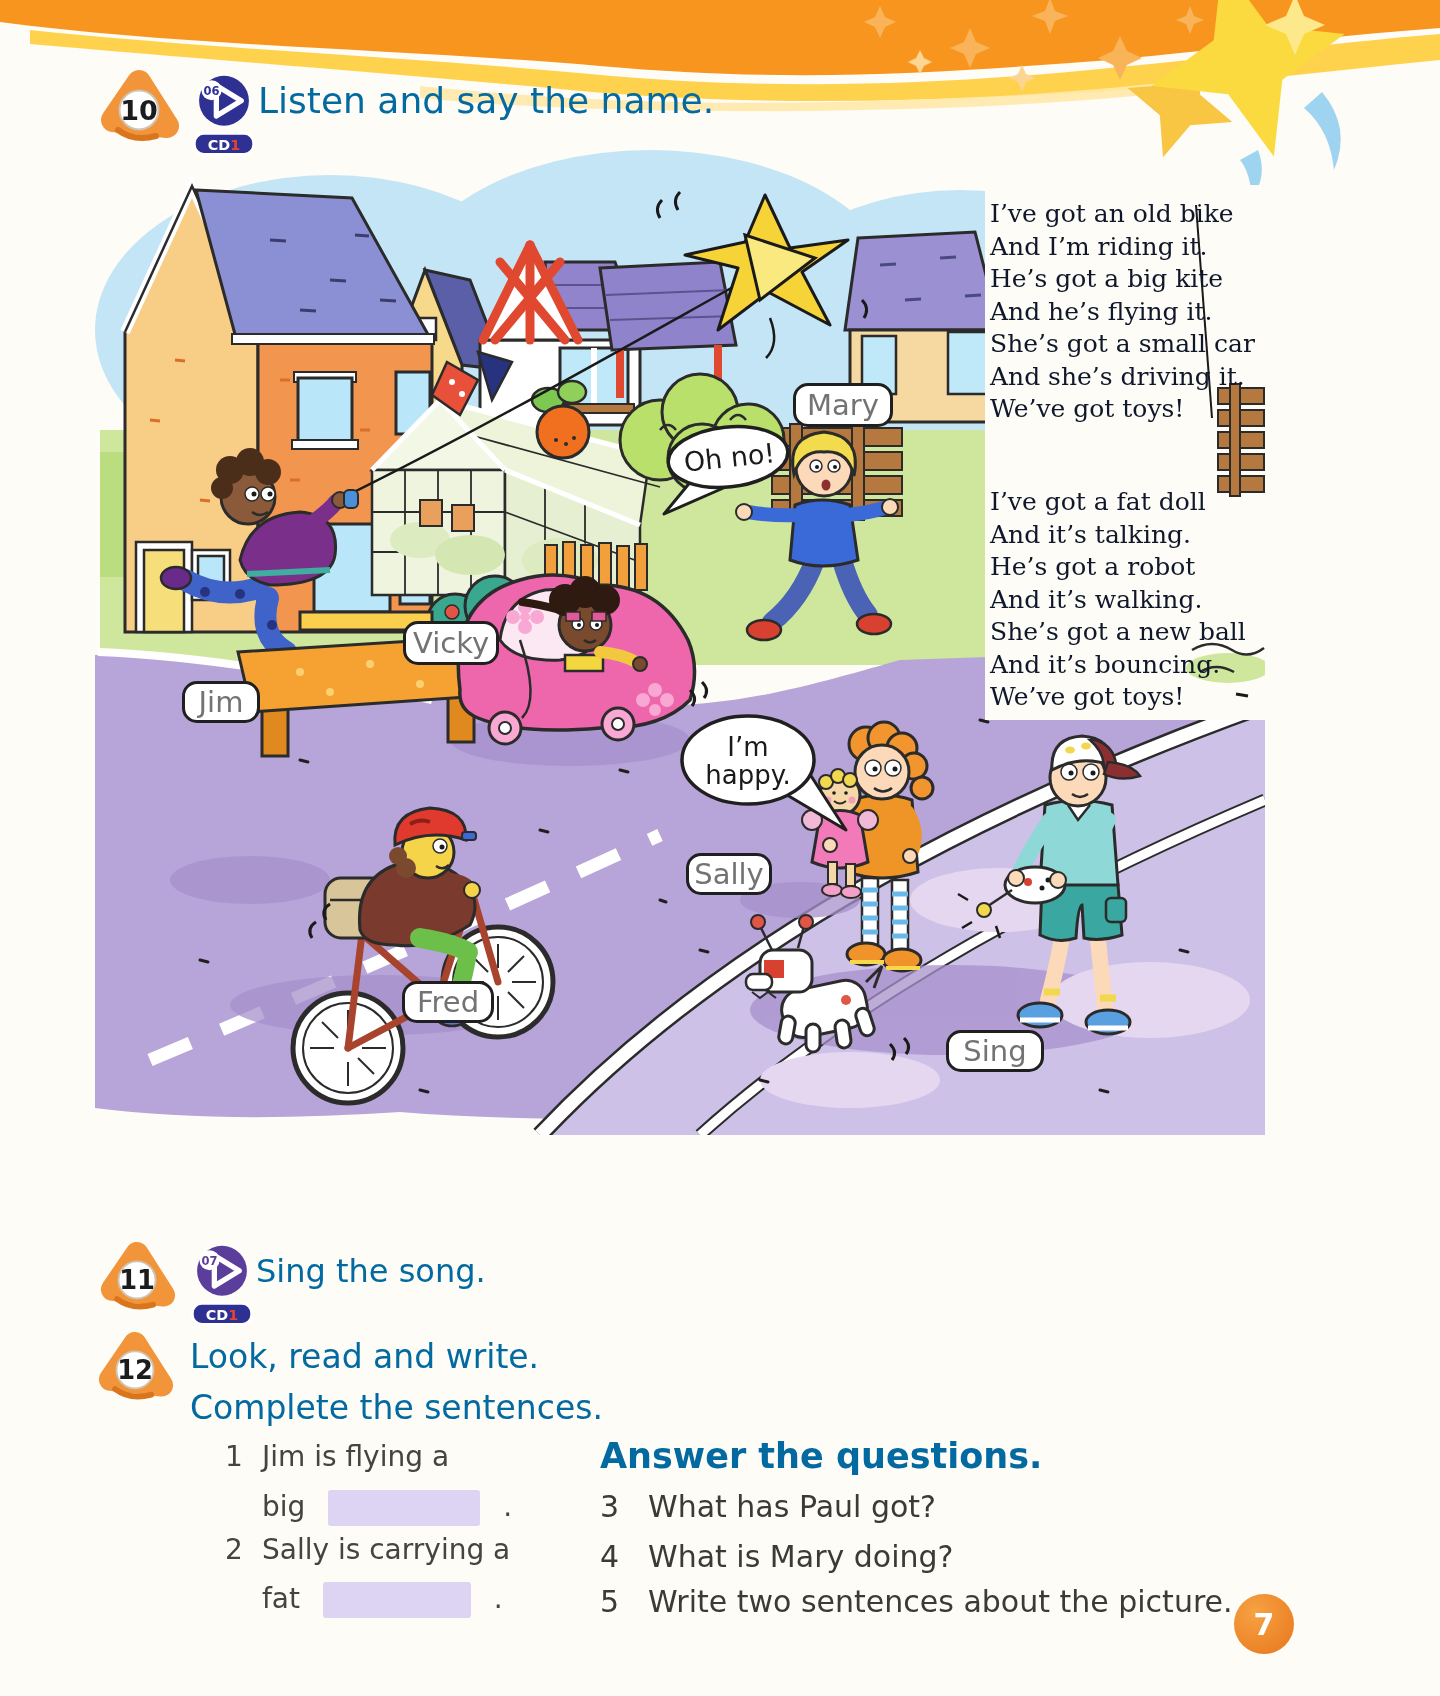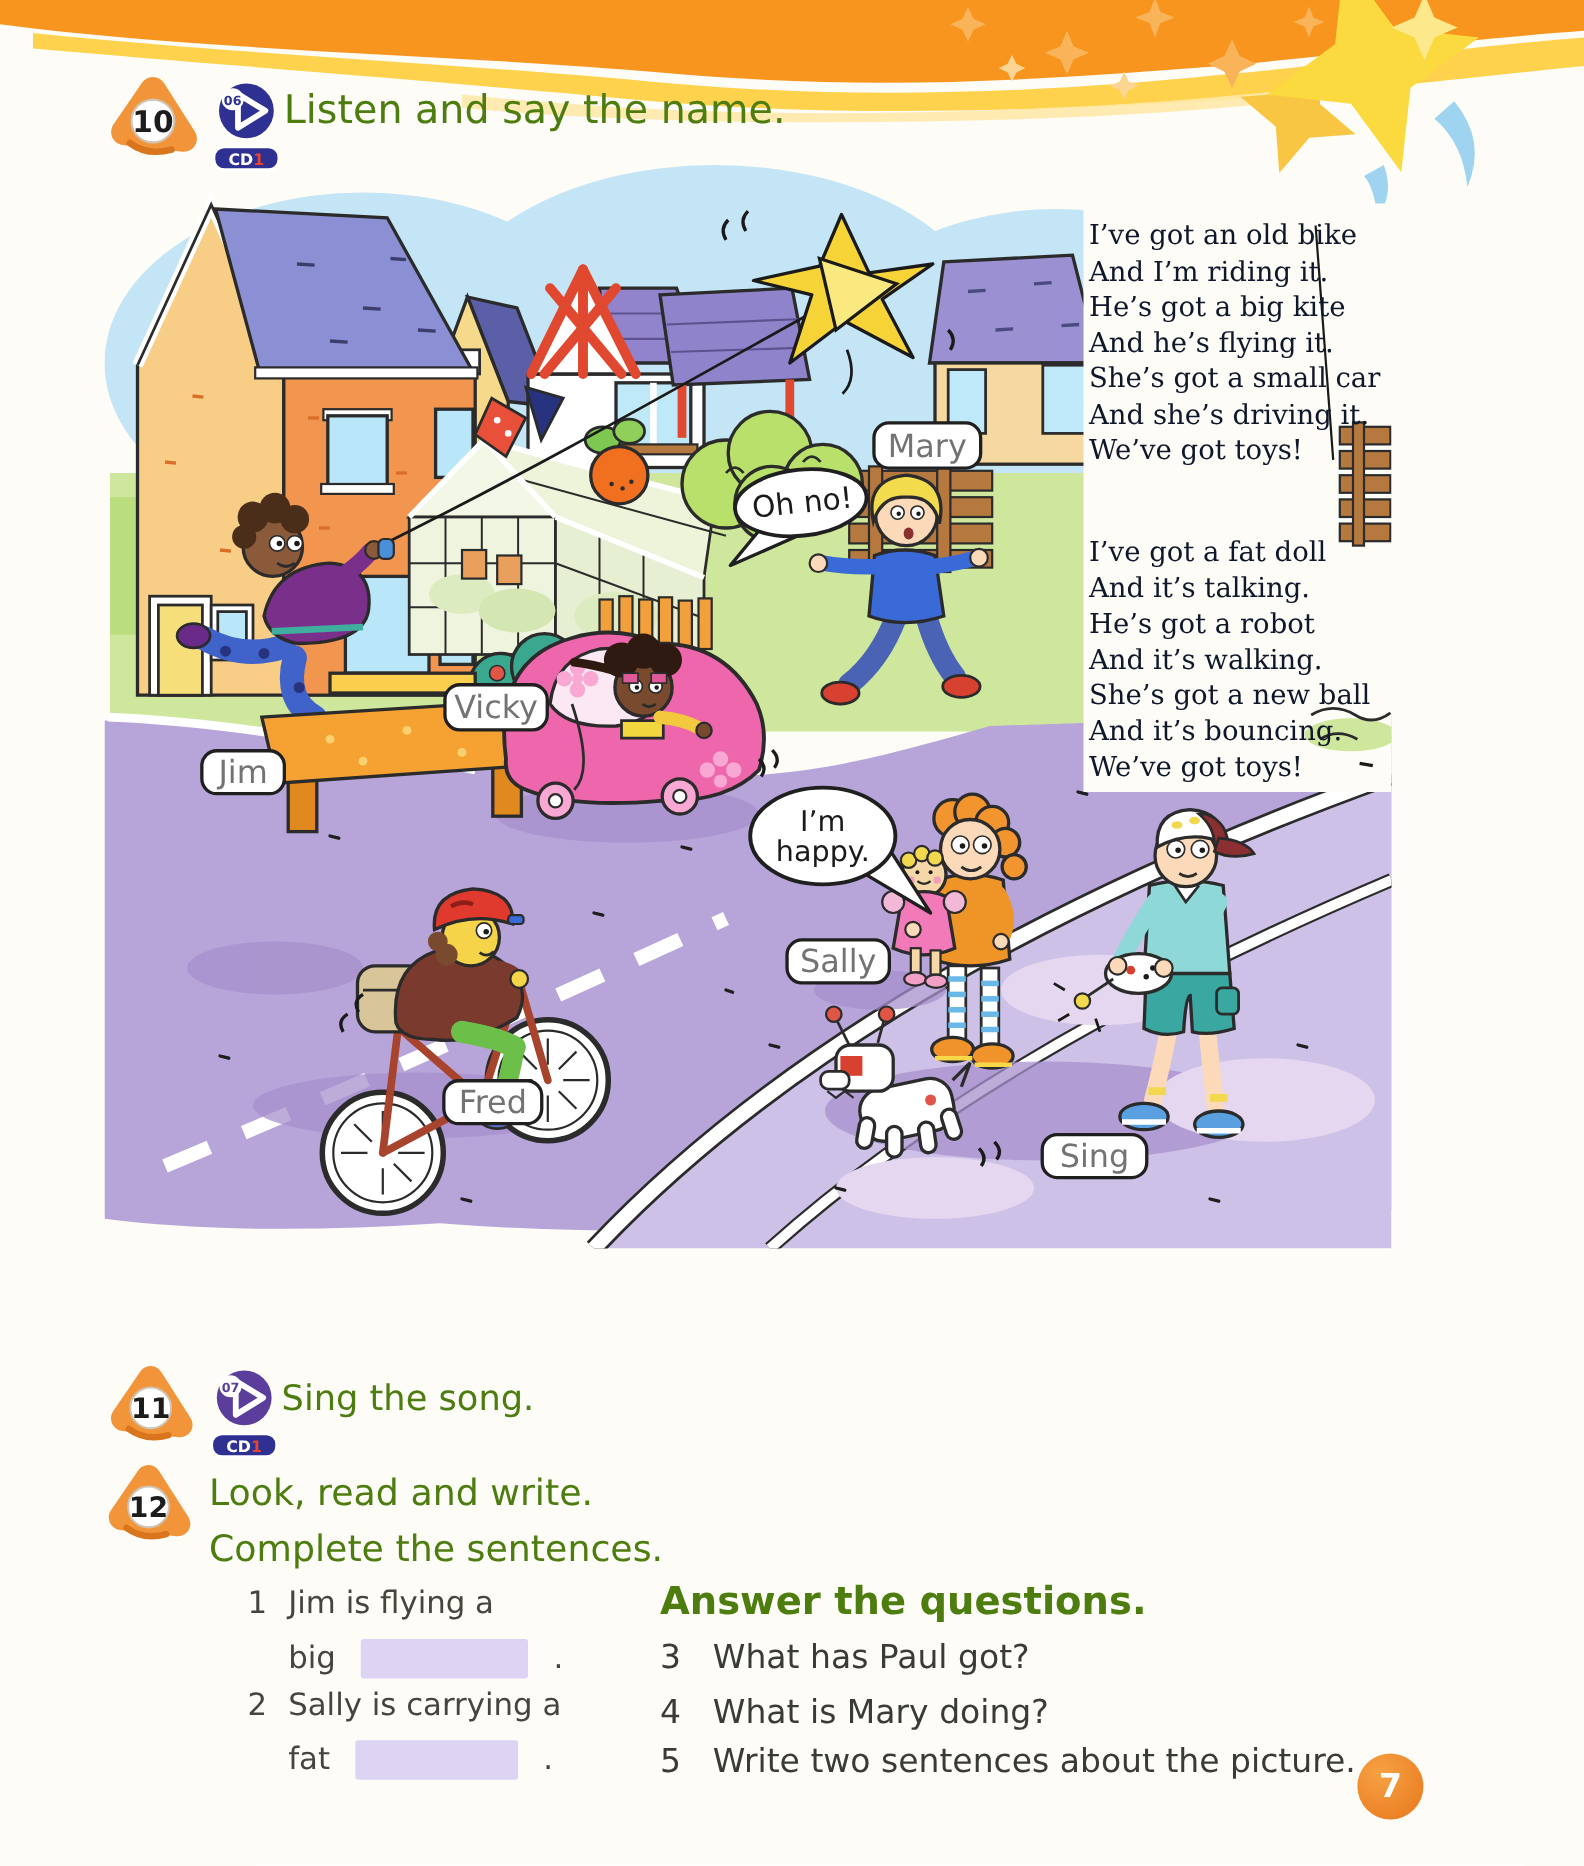--- a/index.html
+++ b/index.html
@@ -1,19 +1,19 @@
 <!DOCTYPE html>
 <html><head>
 <meta charset="utf-8">
 <style>
   html,body{margin:0;padding:0;background:#ffffff;}
   .page{position:relative;width:1440px;height:1696px;background:#fdfcf7;overflow:hidden;
         font-family:"DejaVu Sans",sans-serif;padding-left:12px;}
   .abs{position:absolute;}
-  .instr{color:#4d7c0f;white-space:nowrap;}
+  .instr{color:#0369a1;white-space:nowrap;}
   .num-col{color:#3f3f3a;}
   .label{position:absolute;background:#ffffff;border:3px solid #1f1f1f;border-radius:15px;
          display:flex;align-items:center;justify-content:center;
          font-size:29px;color:#737373;box-sizing:border-box;}
   .bubble-text{position:absolute;display:flex;flex-direction:column;align-items:center;justify-content:center;
          font-size:26px;color:#1a1a1a;text-align:center;line-height:1.08;}
   .song{position:absolute;font-family:"DejaVu Serif",serif;font-size:25px;line-height:32.5px;
         color:#0f172a;white-space:nowrap;}
   .ex-left{font-size:28px;color:#45443e;}
   .ex-right{font-size:30px;color:#3b3b36;}
@@ -605,21 +605,21 @@
     <div class="song-line">He’s got a robot</div>
     <div class="song-line">And it’s walking.</div>
     <div class="song-line">She’s got a new ball</div>
     <div class="song-line">And it’s bouncing.</div>
     <div class="song-line">We’ve got toys!</div>
   </div>
 
   <div class="label" style="left:793px;top:383px;width:100px;height:44px">Mary</div>
   <div class="label" style="left:403px;top:621px;width:96px;height:44px">Vicky</div>
   <div class="label" style="left:182px;top:681px;width:78px;height:42px">Jim</div>
-  <div class="label" style="left:714px;top:853px;width:96px;height:42px">Sally</div>
+  <div class="label" style="left:686px;top:853px;width:86px;height:42px">Sally</div>
   <div class="label" style="left:402px;top:981px;width:92px;height:42px">Fred</div>
   <div class="label" style="left:946px;top:1030px;width:98px;height:42px">Sing</div>
 
   <div class="bubble-text" style="left:672px;top:438px;width:115px;height:40px;font-size:27px;transform:rotate(-6deg)">Oh no!</div>
   <div class="bubble-text" style="left:688px;top:724px;width:120px;height:74px">
     <div>I’m</div>
     <div>happy.</div>
   </div>
 
   <svg class="abs" style="left:98px;top:1240px" width="78" height="78" viewBox="0 0 82 82">

